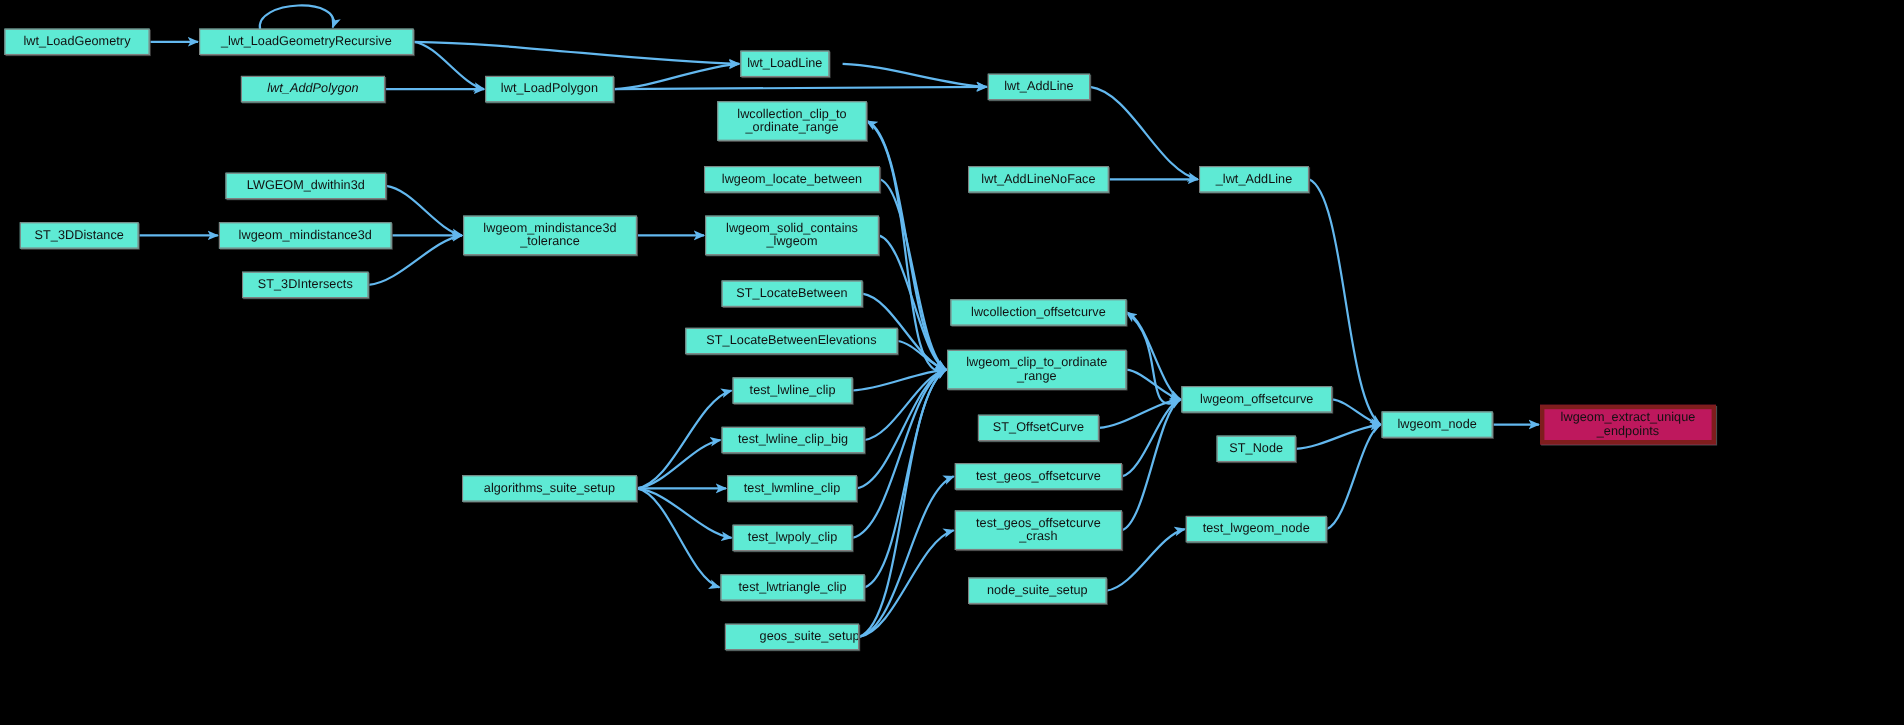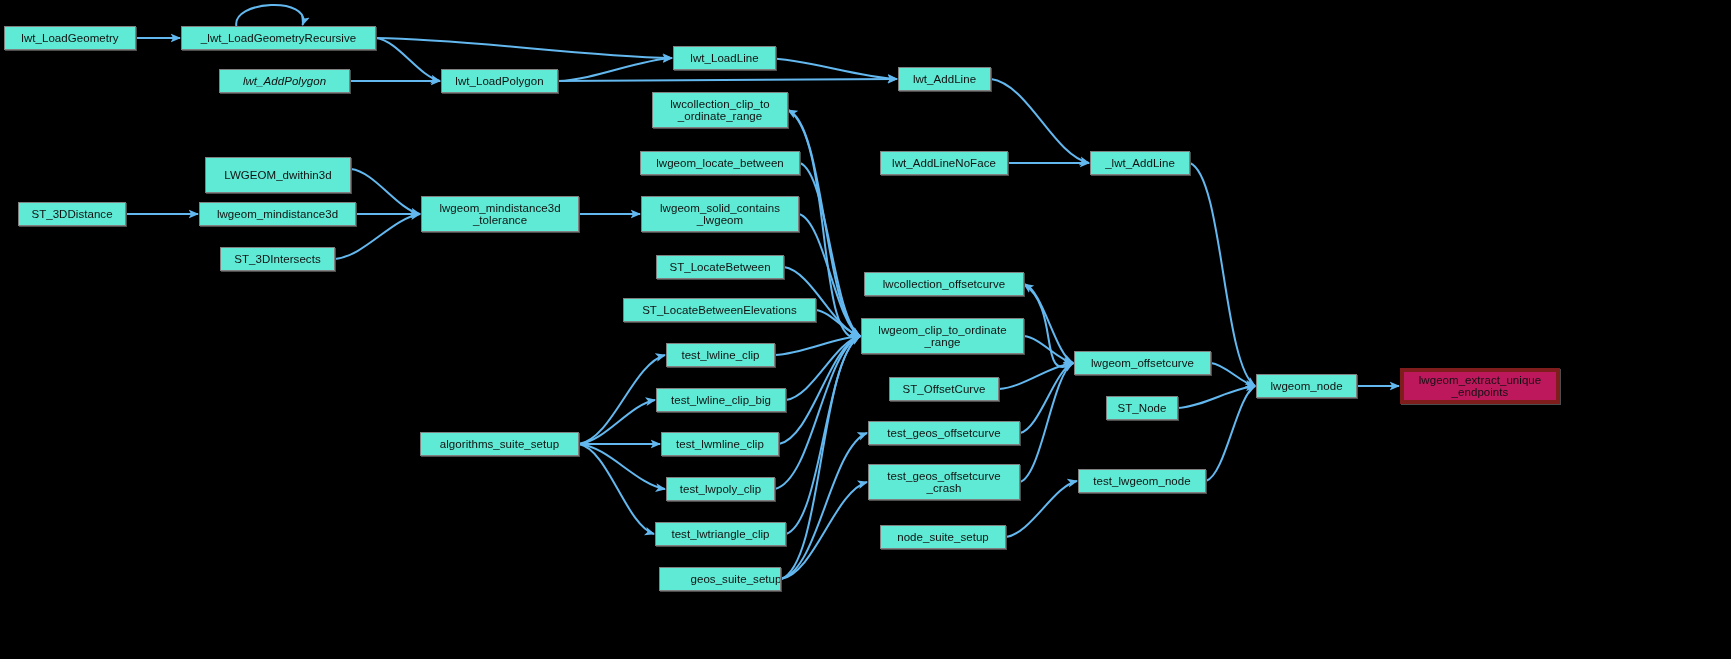--- a/index.html
+++ b/index.html
@@ -85,25 +85,25 @@
       <path d="M 579 444 C 608.6590909090909 446.7, 636.3409090909091 484.5, 665 489" fill="none" stroke="#63b8ef" stroke-width="2" marker-end="url(#ah)"></path>
       <path d="M 579 444 C 608.0181818181818 449.4, 625.9818181818182 525, 654 534" fill="none" stroke="#63b8ef" stroke-width="2" marker-end="url(#ah)"></path>
       <path d="M 781 579 C 818.6472727272727 570.24, 830.3527272727273 447.6, 867 433" fill="none" stroke="#63b8ef" stroke-width="2" marker-end="url(#ah)"></path>
       <path d="M 781 579 C 814.7718181818182 573.18, 834.2281818181818 491.7, 867 482" fill="none" stroke="#63b8ef" stroke-width="2" marker-end="url(#ah)"></path>
       <path d="M 1357 386 L 1399 386" fill="none" stroke="#63b8ef" stroke-width="2" marker-end="url(#ah)"></path>
     </svg>
 <div class="node" style="left: 4px; top: 26px; width: 132px; height: 24px;">lwt_LoadGeometry</div>
     <div class="node" style="left: 181px; top: 26px; width: 195px; height: 24px;">_lwt_LoadGeometryRecursive</div>
     <div class="node" style="left: 219px; top: 69px; width: 131px; height: 24px; font-style: italic;">lwt_AddPolygon</div>
     <div class="node" style="left: 441px; top: 69px; width: 117px; height: 24px;">lwt_LoadPolygon</div>
-    <div class="node" style="left: 673px; top: 46px; width: 103px; height: 24px;">lwt_LoadLine</div>
+    <div class="node" style="left: 673px; top: 46px; width: 81px; height: 24px;">lwt_LoadLine</div>
     <div class="node" style="left: 898px; top: 67px; width: 93px; height: 24px;">lwt_AddLine</div>
     <div class="node" style="left: 652px; top: 92px; width: 136px; height: 36px;">lwcollection_clip_to
 _ordinate_range</div>
-    <div class="node" style="left: 205px; top: 157px; width: 146px; height: 36px;">LWGEOM_dwithin3d</div>
+    <div class="node" style="left: 205px; top: 157px; width: 146px; height: 24px;">LWGEOM_dwithin3d</div>
     <div class="node" style="left: 640px; top: 151px; width: 160px; height: 24px;">lwgeom_locate_between</div>
     <div class="node" style="left: 880px; top: 151px; width: 128px; height: 24px;">lwt_AddLineNoFace</div>
     <div class="node" style="left: 1090px; top: 151px; width: 100px; height: 24px;">_lwt_AddLine</div>
     <div class="node" style="left: 18px; top: 202px; width: 108px; height: 24px;">ST_3DDistance</div>
     <div class="node" style="left: 199px; top: 202px; width: 157px; height: 24px;">lwgeom_mindistance3d</div>
     <div class="node" style="left: 421px; top: 196px; width: 158px; height: 36px;">lwgeom_mindistance3d
 _tolerance</div>
     <div class="node" style="left: 641px; top: 196px; width: 158px; height: 36px;">lwgeom_solid_contains
 _lwgeom</div>
     <div class="node" style="left: 220px; top: 247px; width: 115px; height: 24px;">ST_3DIntersects</div>

